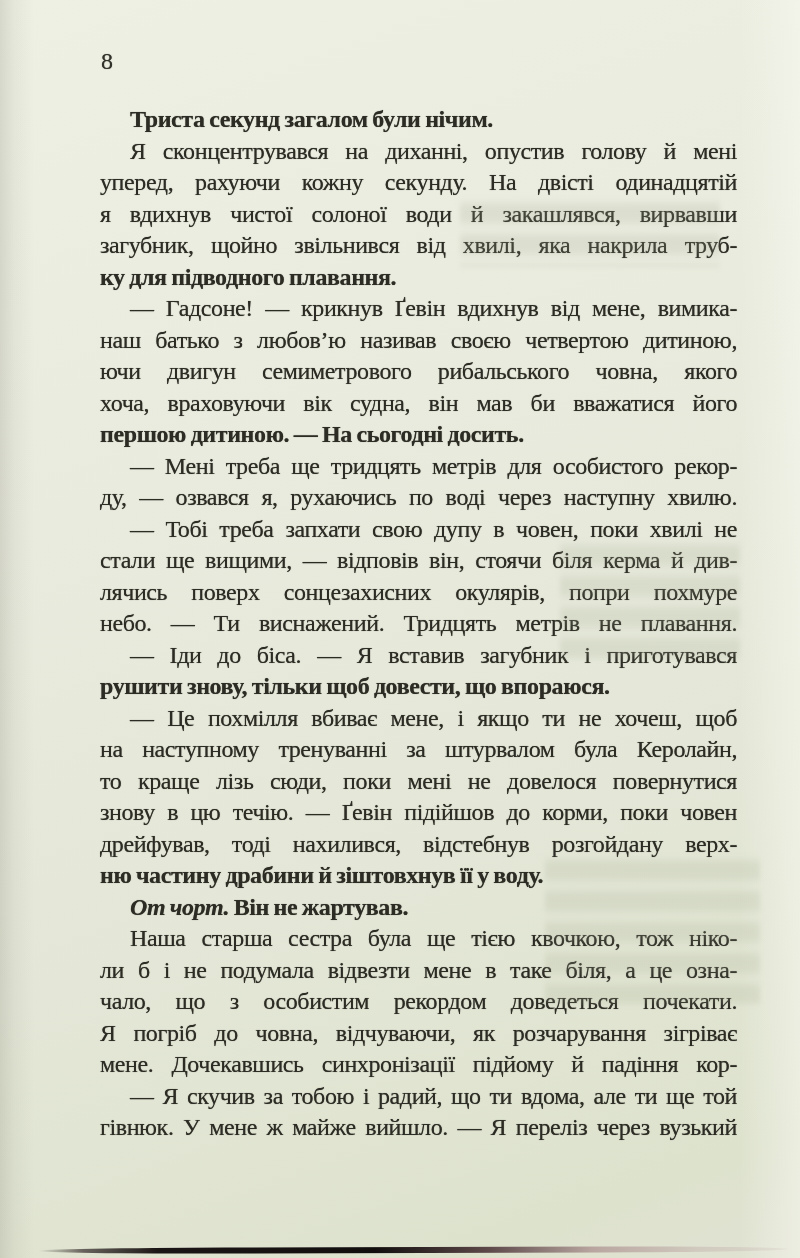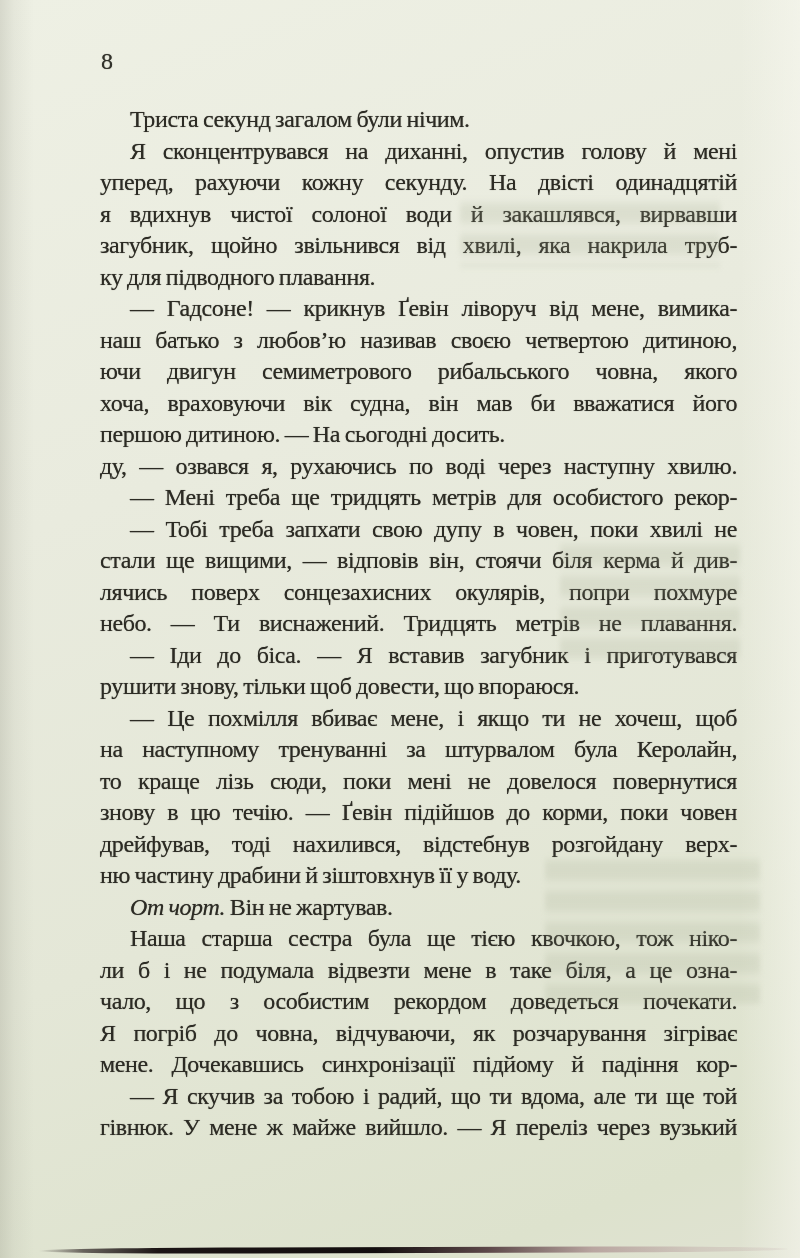--- a/index.html
+++ b/index.html
@@ -39,20 +39,21 @@
     word-spacing: -1px;
     color: #2c2b24;
     text-shadow: 0 0 0.8px rgba(46,45,38,0.75);
   }
   .line {
     text-align: justify;
     text-align-last: justify;
   }
   .line.end {
     text-align-last: left;
+    font-weight: bold;
   }
   .line.indent {
     text-indent: 30px;
   }
   .line em {
     font-style: italic;
   }
   
   .ghost {
     position: absolute;
@@ -95,27 +96,27 @@
 <div class="scan">
   <div class="pageno">8</div>
 
   <div class="text-block">
       <div class="line indent end">Триста секунд загалом були нічим.</div>
       <div class="line indent">Я сконцентрувався на диханні, опустив голову й мені</div>
       <div class="line">уперед, рахуючи кожну секунду. На двісті одинадцятій</div>
       <div class="line">я вдихнув чистої солоної води й закашлявся, вирвавши</div>
       <div class="line">загубник, щойно звільнився від хвилі, яка накрила труб-</div>
       <div class="line end">ку для підводного плавання.</div>
-      <div class="line indent">— Гадсоне! — крикнув Ґевін ліворуч від мене, вимика-</div>
+      <div class="line indent">— Гадсоне! — крикнув Ґевін вдихнув від мене, вимика-</div>
       <div class="line">наш батько з любов’ю називав своєю четвертою дитиною,</div>
       <div class="line">ючи двигун семиметрового рибальського човна, якого</div>
       <div class="line">хоча, враховуючи вік судна, він мав би вважатися його</div>
       <div class="line end">першою дитиною. — На сьогодні досить.</div>
+      <div class="line indent">— Мені треба ще тридцять метрів для особистого рекор-</div>
       <div class="line">ду, — озвався я, рухаючись по воді через наступну хвилю.</div>
-      <div class="line indent">— Мені треба ще тридцять метрів для особистого рекор-</div>
       <div class="line indent">— Тобі треба запхати свою дупу в човен, поки хвилі не</div>
       <div class="line">стали ще вищими, — відповів він, стоячи біля керма й див-</div>
       <div class="line">лячись поверх сонцезахисних окулярів, попри похмуре</div>
       <div class="line">небо. — Ти виснажений. Тридцять метрів не плавання.</div>
       <div class="line indent">— Іди до біса. — Я вставив загубник і приготувався</div>
       <div class="line end">рушити знову, тільки щоб довести, що впораюся.</div>
       <div class="line indent">— Це похмілля вбиває мене, і якщо ти не хочеш, щоб</div>
       <div class="line">на наступному тренуванні за штурвалом була Керолайн,</div>
       <div class="line">то краще лізь сюди, поки мені не довелося повернутися</div>
       <div class="line">знову в цю течію. — Ґевін підійшов до корми, поки човен</div>

